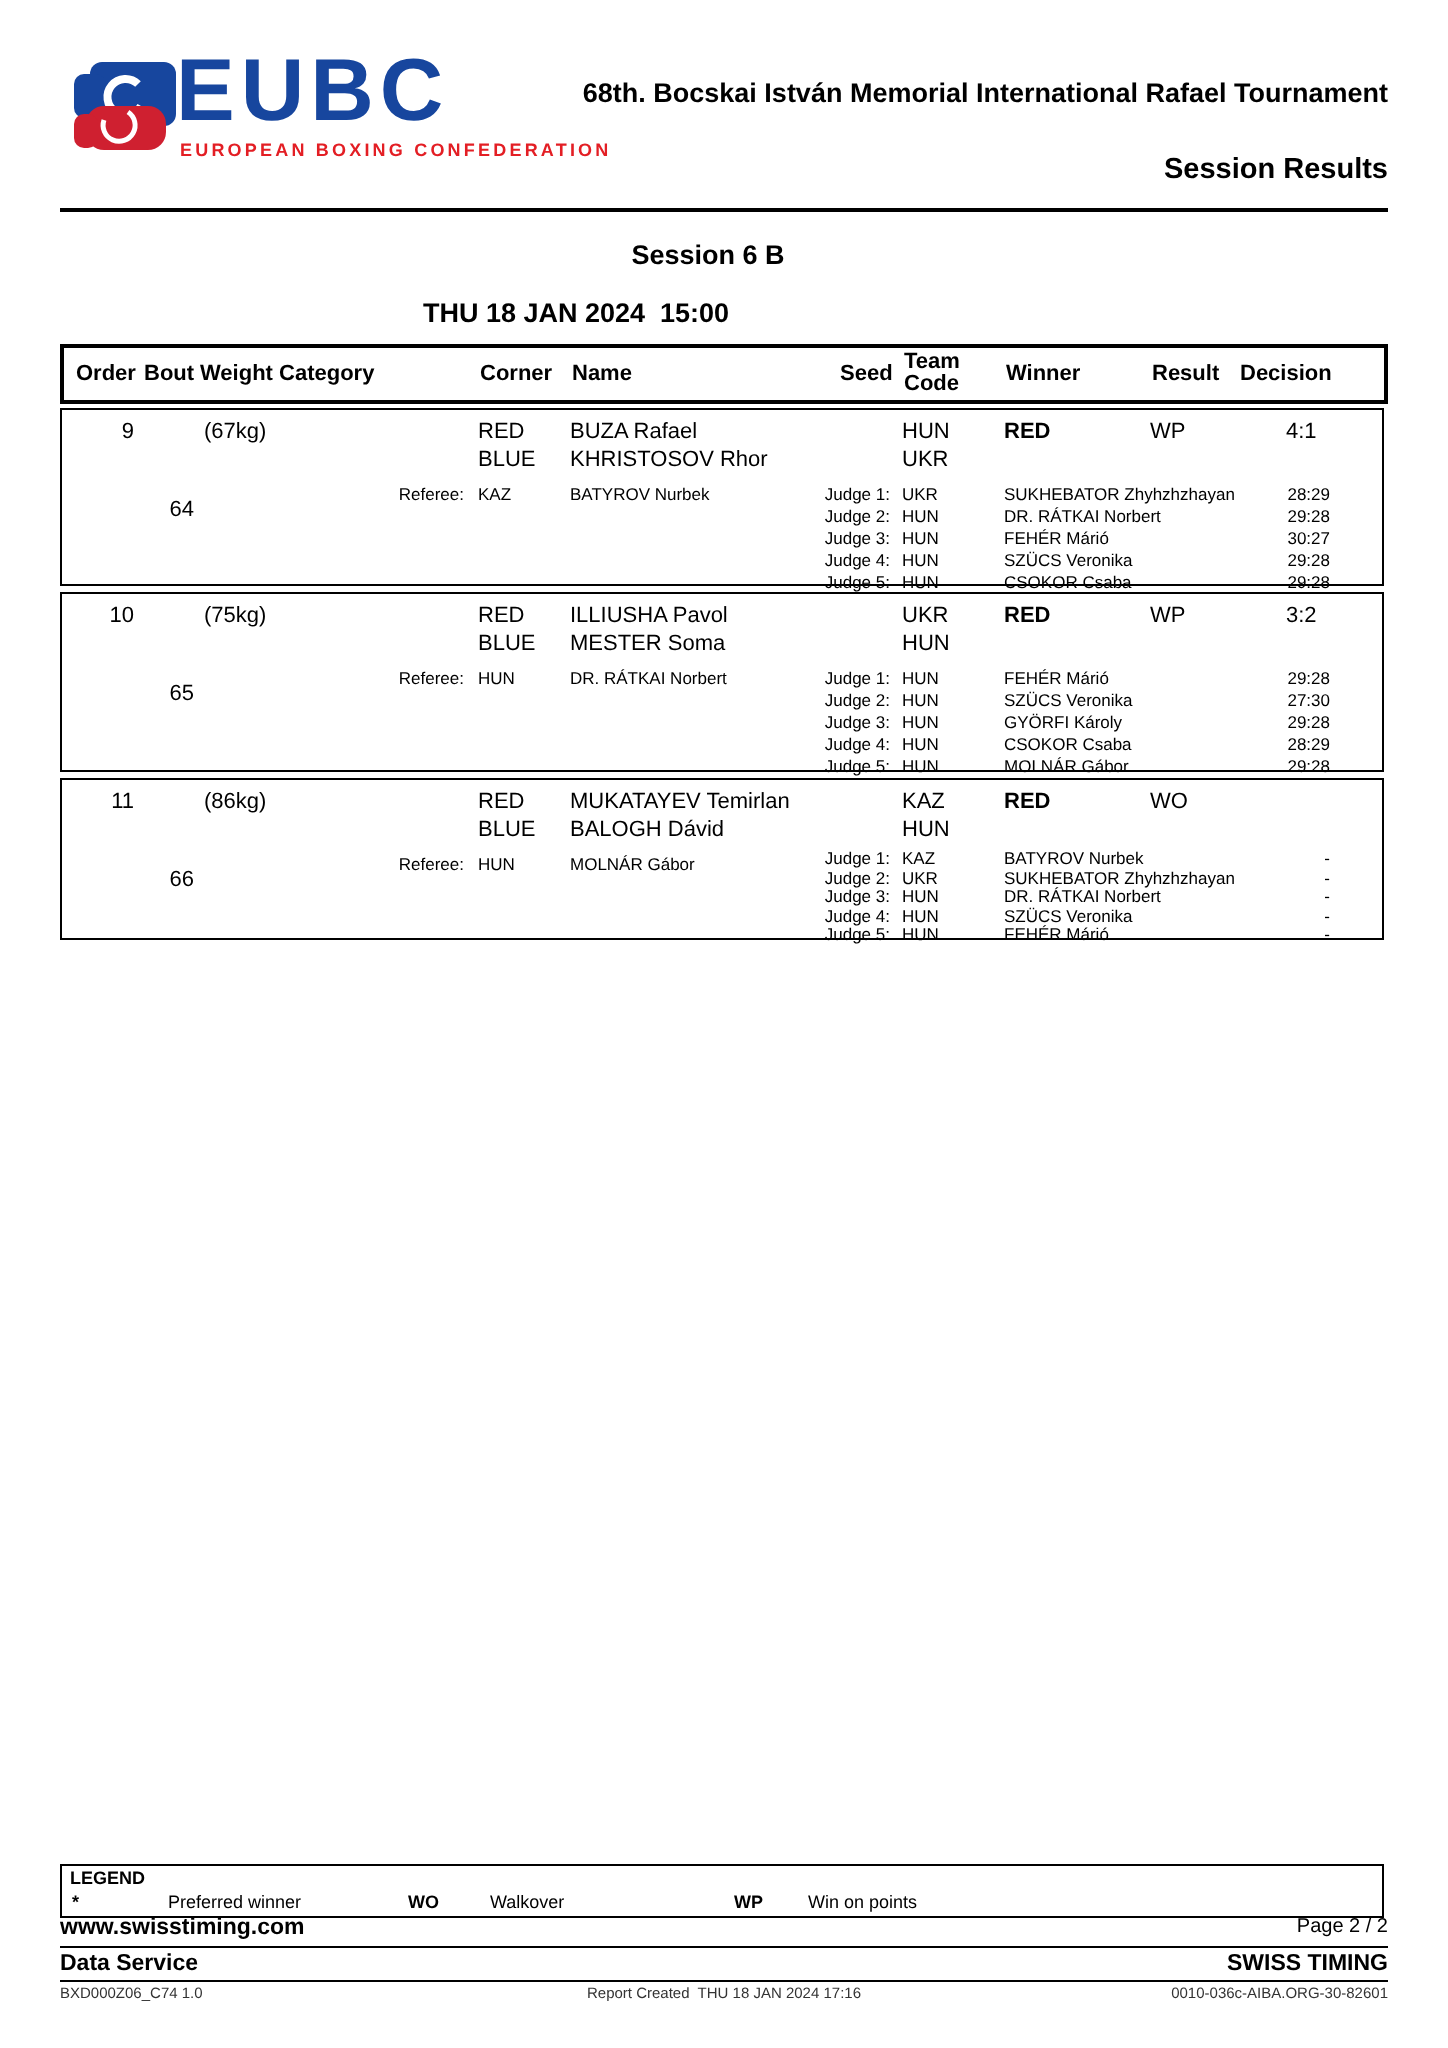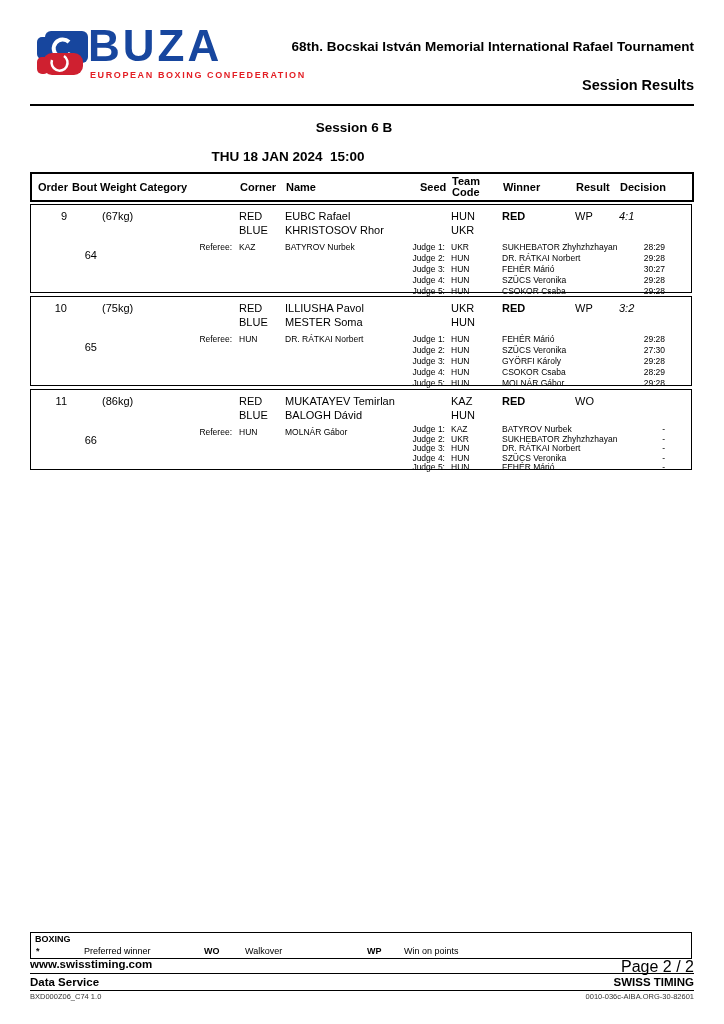--- a/index.html
+++ b/index.html
@@ -35,21 +35,21 @@
   
   .cell{position:absolute;font-size:11px;line-height:13px;white-space:nowrap;}
   .order{left:4px;width:32px;text-align:right;}
   .boutno{left:36px;width:30px;text-align:right;margin-top:39px;}
   .weight{left:71px;}
   .corner{left:208px;}
   .name{left:254px;}
   .team{left:420px;}
   .winner{left:471px;font-weight:700;}
   .result{left:544px;}
-  .decision{left:588px;font-style:italic;}
+  .decision{left:612px;}
   .r1{top:5px;}.r2{top:19px;}
   .sm{font-size:8.5px;line-height:10px;}
   .reflabel{left:139px;width:62px;text-align:right;top:37px;}
   .refteam{left:208px;top:37px;}
   .refname{left:254px;top:37px;}
   .jlabel{left:352px;width:62px;text-align:right;}
   .jteam{left:420px;}
   .jname{left:471px;}
   .jscore{left:578px;width:56px;text-align:right;}
   .jr0{top:37px;}.jr1{top:48px;}.jr2{top:59px;}.jr3{top:70px;}.jr4{top:81px;}
@@ -57,21 +57,21 @@
   
   .legend{top:932px;height:25px;border-width:1.5px;}
   .lg-title{position:absolute;top:1px;left:4px;font-weight:700;font-size:9px;}
   .lg{position:absolute;top:12.5px;font-size:9px;white-space:nowrap;}
   .lg-b{font-weight:700;}
   .lg-c0{left:5px;}.lg-l0{left:53px;}
   .lg-c1{left:173px;}.lg-l1{left:214px;}
   .lg-c2{left:336px;}.lg-l2{left:373px;}
   
   .f-web{position:absolute;top:958px;left:30px;font-weight:700;font-size:11.5px;text-align:right;}
-  .f-page{position:absolute;top:958px;right:30px;font-size:16px;}
+  .f-page{position:absolute;top:958px;right:30px;font-size:10px;}
   .f-rule1{top:973px;border-top-width:1.5px;}
   .f-service{position:absolute;top:976px;left:30px;font-weight:700;font-size:11.5px;}
   .f-brand{position:absolute;top:976px;right:30px;font-weight:700;font-size:11.5px;}
   .f-rule2{top:990px;border-top-width:1px;}
   .f-code{position:absolute;top:992px;left:30px;font-size:7.5px;color:#333;}
   .f-created{position:absolute;top:992px;left:30px;width:664px;text-align:center;font-size:7.5px;color:#333;white-space:pre;}
   .f-id{position:absolute;top:992px;right:30px;font-size:7.5px;color:#333;}
 </style>
 </head>
 <body>
@@ -81,21 +81,21 @@
   <span class="logo-icon">
     <svg width="54" height="48" viewBox="0 0 54 48">
       <rect x="9" y="1" width="43" height="32" rx="6" fill="#17469e"></rect>
       <rect x="1" y="7" width="16" height="22" rx="5" fill="#17469e"></rect>
       <path d="M33 12 a9 9 0 1 0 1.5 11" stroke="#fff" stroke-width="4" fill="none"></path>
       <rect x="7" y="23" width="40" height="22" rx="9" fill="#cf2030"></rect>
       <rect x="1" y="27" width="12" height="17" rx="5" fill="#cf2030"></rect>
       <path d="M16 30 a8 8 0 1 0 12 -4" stroke="#fff" stroke-width="2.5" fill="none"></path>
     </svg>
   </span>
-  <div class="logo-text">BUZA</div>
+  <div class="logo-text">EUBC</div>
   <div class="logo-sub">EUROPEAN BOXING CONFEDERATION</div>
   <div class="doc-title">68th. Bocskai István Memorial International Rafael Tournament</div>
   <div class="doc-subtitle">Session Results</div>
   <div class="rule hdr-rule"></div>
 
   <div class="session-name">Session 6 B</div>
   <div class="session-dt">THU 18 JAN 2024  15:00</div>
 
   <div class="box thead">
     <span class="th th-order">Order</span>
@@ -109,21 +109,21 @@
     <span class="th th-winner">Winner</span>
     <span class="th th-result">Result</span>
     <span class="th th-decision">Decision</span>
   </div>
 
   <div class="box bout b0">
     <span class="cell order r1">9</span>
     <span class="cell boutno r1">64</span>
     <span class="cell weight r1">(67kg)</span>
     <span class="cell corner r1">RED</span>
-    <span class="cell name r1">EUBC Rafael</span>
+    <span class="cell name r1">BUZA Rafael</span>
     <span class="cell team r1">HUN</span>
     <span class="cell winner r1">RED</span>
     <span class="cell result r1">WP</span>
     <span class="cell decision r1">4:1</span>
     <span class="cell corner r2">BLUE</span>
     <span class="cell name r2">KHRISTOSOV Rhor</span>
     <span class="cell team r2">UKR</span>
     <span class="cell sm reflabel">Referee:</span>
     <span class="cell sm refteam">KAZ</span>
     <span class="cell sm refname">BATYROV Nurbek</span>
@@ -219,31 +219,32 @@
     <span class="cell sm jteam jr3">HUN</span>
     <span class="cell sm jname jr3">SZÜCS Veronika</span>
     <span class="cell sm jscore jr3">-</span>
     <span class="cell sm jlabel jr4">Judge 5:</span>
     <span class="cell sm jteam jr4">HUN</span>
     <span class="cell sm jname jr4">FEHÉR Márió</span>
     <span class="cell sm jscore jr4">-</span>
   </div>
 
   <div class="box legend">
-    <span class="lg-title">BOXING</span>
+    <span class="lg-title">LEGEND</span>
     <span class="lg lg-b lg-c0">*</span>
     <span class="lg lg-l0">Preferred winner</span>
     <span class="lg lg-b lg-c1">WO</span>
     <span class="lg lg-l1">Walkover</span>
     <span class="lg lg-b lg-c2">WP</span>
     <span class="lg lg-l2">Win on points</span>
   </div>
 
   <a class="f-web" href="#" style="color:#000;text-decoration:none;">www.swisstiming.com</a>
   <span class="f-page">Page 2 / 2</span>
   <div class="rule f-rule1"></div>
   <span class="f-service">Data Service</span>
   <span class="f-brand">SWISS TIMING</span>
   <div class="rule f-rule2"></div>
   <span class="f-code">BXD000Z06_C74 1.0</span>
+  <span class="f-created">Report Created  THU 18 JAN 2024 17:16</span>
   <span class="f-id">0010-036c-AIBA.ORG-30-82601</span>
 
 </div>
 
 </body></html>

